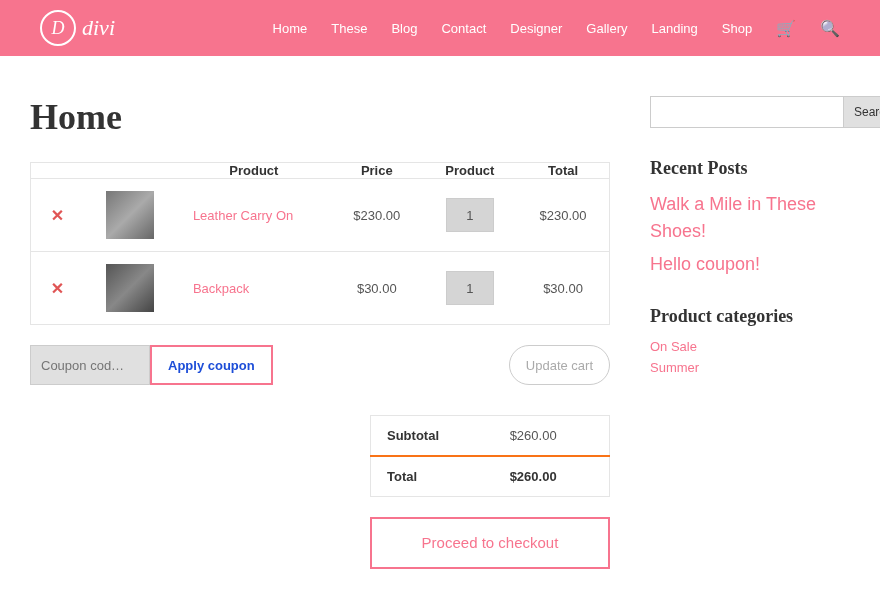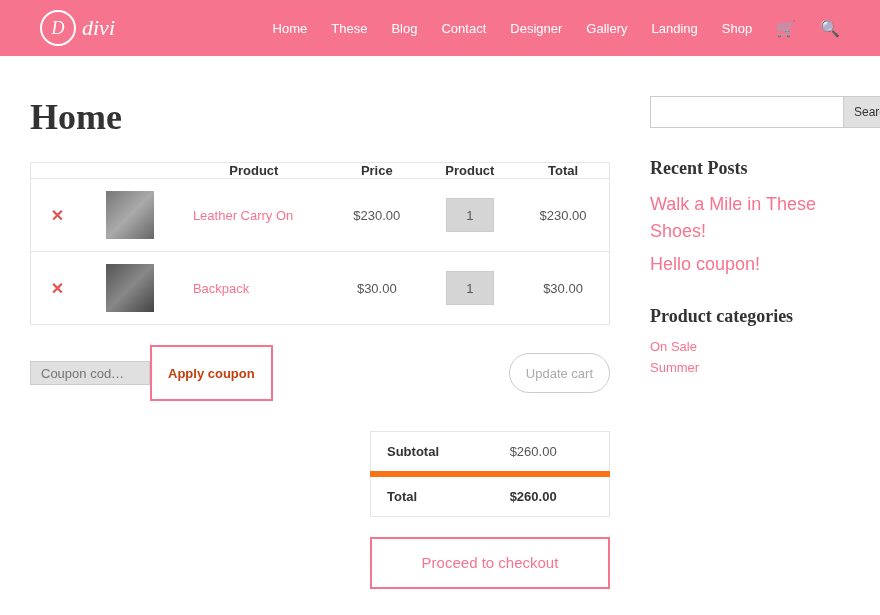--- a/index.html
+++ b/index.html
@@ -125,36 +125,36 @@
       border: 1px solid #ccc;
       background: #d5d5d5;
       text-align: center;
       font-size: 13px;
       display: inline-block;
       line-height: 34px;
       color: #555;
     }
     .price-cell { color: #555; }
     .coupon-input {
-      height: 24px;
+      height: 40px;
       padding: 0 10px;
       border: 1px solid #ccc;
       background: #e0e0e0;
       color: #999;
       font-size: 13px;
       font-family: Arial, sans-serif;
       width: 120px;
       outline: none;
     }
     .apply-coupon-btn {
-      height: 56px;
+      height: 40px;
       padding: 0 16px;
       border: 2px solid #f7748e;
       background: #fff;
-      color: #c2410c;
+      color: #1d4ed8;
       font-size: 13px;
       font-family: Arial, sans-serif;
       cursor: pointer;
       font-weight: bold;
     }
     .update-cart-btn {
       height: 40px;
       padding: 0 16px;
       border: 1px solid #ccc;
       background: #fff;
@@ -187,21 +187,21 @@
       margin-bottom: 16px;
       font-family: Georgia, serif;
     }
     .totals-table {
       width: 240px;
       border: 1px solid #e5e5e5;
       border-collapse: collapse;
     }
     .totals-table tr td {
       padding: 12px 16px;
-      border-bottom: 6px solid #f97316;
+      border-bottom: 2px solid #f97316;
       font-size: 13px;
       font-family: Arial, sans-serif;
     }
     .totals-table tr td:first-child { font-weight: bold; color: #333; }
     .totals-table tr td:last-child { color: #555; }
     .totals-table tr:last-child td { border-bottom: none; }
     .totals-table tr:last-child td:last-child { font-weight: bold; color: #333; }
 
     .checkout-btn {
       display: block;

